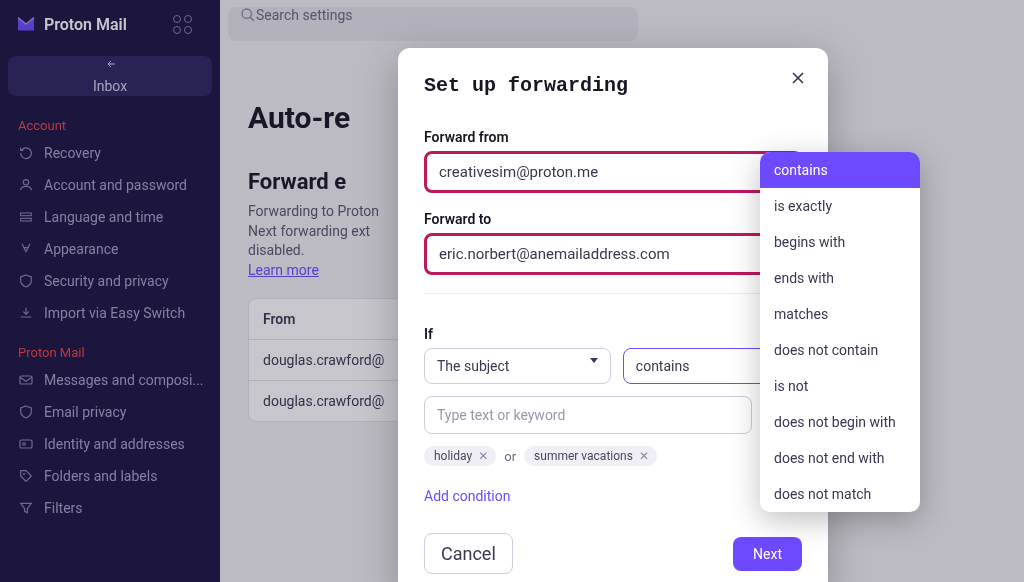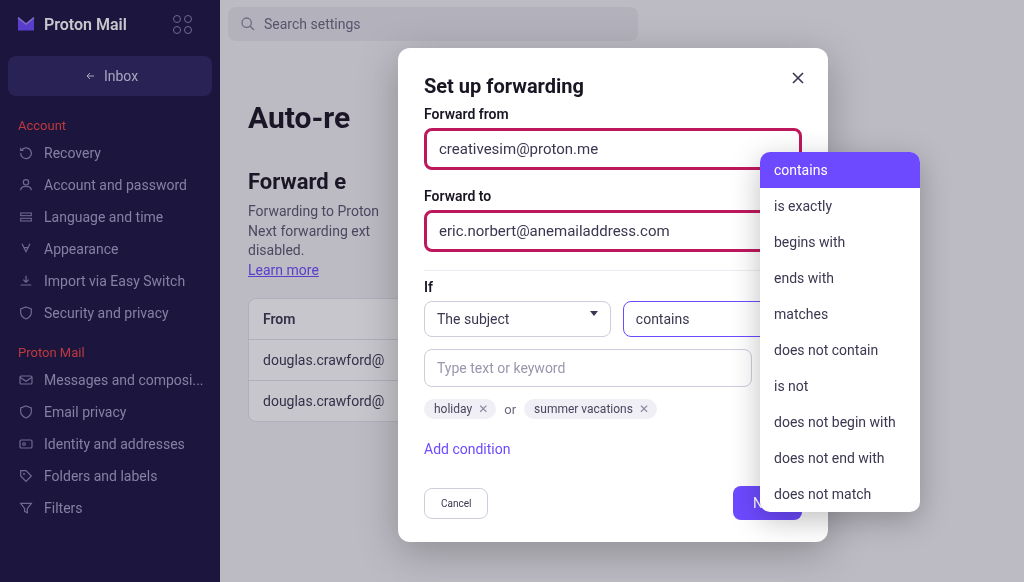--- a/index.html
+++ b/index.html
@@ -4,54 +4,54 @@
 <style>
 * { box-sizing: border-box; margin: 0; padding: 0; font-family: -apple-system, BlinkMacSystemFont, "Segoe UI", Roboto, sans-serif; }
 body { width: 1024px; height: 582px; overflow: hidden; background: #fff; position: relative; }
 .topbar { height: 48px; display: flex; align-items: center; background: #1b1340; }
 .logo-area { width: 220px; display: flex; align-items: center; padding: 0 16px; gap: 8px; }
 .logo-icon { width: 20px; height: 16px; }
 .logo-text { color: #fff; font-weight: 600; font-size: 16px; }
 .app-switch { margin-left: auto; margin-right: 12px; display: grid; grid-template-columns: repeat(2,8px); grid-template-rows: repeat(2,8px); gap: 3px; }
 .app-switch span { width:8px; height:8px; border:1.5px solid #8a83b5; border-radius:50%; }
 .search-wrap { flex:1; background:#f1f0f3; height:48px; display:flex; align-items:center; padding:0 8px; }
-.search-box { background:#e5e3ea; border-radius:8px; height:34px; width:410px; display:flex; align-items:center; padding:0 12px; color:#6b6880; font-size:14px; gap:8px; }
+.search-box { background:#e5e3ea; border-radius:8px; height:34px; width:410px; display:flex; padding:0 12px; color:#6b6880; font-size:14px; }
 .layout { display:flex; height:calc(100% - 48px); }
 .sidebar { width:220px; background:#1b1340; color:#a7a1c9; padding:8px 8px 0 8px; font-size:14px; overflow:hidden; }
-.inbox-btn { background:#2d2461; color:#d6d3ec; height:40px; border-radius:8px; display:flex; align-items:center; justify-content:center; gap:8px; margin-bottom:16px; }
+.inbox-btn { background:#2d2461; color:#d6d3ec; height:40px; border-radius:8px; display:flex; align-items:center; justify-content:center; gap:8px; margin-bottom:16px;flex-direction:column; }
 .side-section { color:#ef4444; font-size:13px; padding:6px 10px 4px; }
 .side-item { display:flex; align-items:center; gap:10px; padding:8px 10px; border-radius:6px; color:#a7a1c9; cursor:pointer; white-space:nowrap; overflow:hidden; text-overflow:ellipsis; }
 .side-item svg { flex-shrink:0; }
 .main { flex:1; background:#f1f0f3; padding:24px 28px; overflow:hidden; }
 .h1 { font-size:30px; font-weight:700; color:#1a1523; margin-top:28px; }
 .h2 { font-size:22px; font-weight:700; color:#1a1523; margin-top:34px; }
 .para { color:#5a5670; font-size:14px; margin-top:8px; line-height:1.4; max-width:520px;}
 .link { color:#6d4aff; font-size:14px; text-decoration:underline; }
 .primary-btn { background:#6d4aff; color:#fff; border:none; border-radius:8px; padding:10px 16px; font-size:14px; margin-top:18px; }
 .table { margin-top:18px; border:1px solid #e2e0e9; border-radius:8px; background:#fff; width:520px; }
 .table-row { padding:12px 14px; border-top:1px solid #e2e0e9; font-size:14px; color:#3a3750;}
 .table-row:first-child { border-top:none; font-weight:600;}
 .overlay { position:absolute; inset:0; background:rgba(30,26,50,0.25); }
 .modal { position:absolute; left:398px; top:48px; width:430px; background:#fff; border-radius:12px; box-shadow:0 10px 40px rgba(0,0,0,0.25); padding:26px 26px 22px; }
-.modal h3 { font-size:20px; font-weight:700; color:#1a1523; }
+.modal h3 { font-size:20px; font-weight:700; color:#1a1523;font-family:Liberation Mono, monospace; }
 .close-x { position:absolute; top:20px; right:20px; width:20px; height:20px; cursor:pointer; }
-.label { font-size:14px; font-weight:600; color:#1a1523; margin-top:8px; display:block;}
+.label { font-size:14px; font-weight:600; color:#1a1523; margin-top:32px; display:block;}
 .input { width:100%; border:3px solid #be185d; border-radius:8px; padding:9px 12px; font-size:15px; color:#3a3750; margin-top:6px; }
 .divider { height:1px; background:#ececf2; margin:18px 0 0; }
 .if-row { display:flex; gap:12px; margin-top:6px; }
 .select { flex:1; border:1px solid #cfccdb; border-radius:8px; padding:9px 12px; font-size:14px; color:#3a3750; display:flex; justify-content:space-between; background:#fff;}
 .select.active { border:1.5px solid #6d4aff; }
 .keyword-input { width:328px; border:1px solid #cfccdb; border-radius:8px; padding:10px 12px; font-size:14px; color:#9a96ad; margin-top:12px;}
 .chips { display:flex; align-items:center; gap:8px; margin-top:12px; font-size:13px;}
 .chip { background:#f0eff5; border-radius:12px; padding:3px 8px 3px 10px; display:flex; align-items:center; gap:6px; color:#4a465e; font-size:12px;}
 .chip-x { color:#8b87a0; cursor:pointer; font-size:12px;}
 .or-text { color:#6b6880; font-size:13px;}
 .add-cond { color:#6d4aff; font-size:14px; margin-top:22px; display:inline-block; cursor:pointer;text-align:center;}
 .modal-footer { display:flex; justify-content:space-between; margin-top:28px; align-items:center;}
-.btn-sec { border:1px solid #cfccdb; background:#fff; border-radius:8px; padding:9px 16px; font-size:10px; color:#3a3750;}
+.btn-sec { border:1px solid #cfccdb; background:#fff; border-radius:8px; padding:9px 16px; font-size:18px; color:#3a3750;}
 .btn-prim { background:#6d4aff; color:#fff; border:none; border-radius:8px; padding:9px 20px; font-size:14px;}
 .dropdown { position:absolute; left:760px; top:152px; width:160px; background:#fff; border-radius:10px; box-shadow:0 8px 30px rgba(0,0,0,0.25); overflow:hidden; padding:0;}
 .dd-item { padding:10px 14px; font-size:14px; color:#3a3750; cursor:pointer;}
 .dd-item.sel { background:#6d4aff; color:#fff;}
 .caret { width:0; height:0; border-left:4px solid transparent; border-right:4px solid transparent; border-top:5px solid #3a3750;}
 .caret.purple { border-top-color:#6d4aff;}
 </style>
 </head>
 <body>
 
@@ -110,29 +110,29 @@
         <span>Language and time</span>
       </div>
     <div class="side-item">
         <svg width="16" height="16" viewBox="0 0 24 24">
           <path d="M6 4l6 12 6-12M9 10h6" fill="none" stroke="#8a83b5" stroke-width="1.8"></path>
         </svg>
         <span>Appearance</span>
       </div>
     <div class="side-item">
         <svg width="16" height="16" viewBox="0 0 24 24">
+          <path d="M12 3l8 3v5c0 5-3 8-8 10-5-2-8-5-8-10V6z" fill="none" stroke="#8a83b5" stroke-width="1.8"></path>
+        </svg>
+        <span>Security and privacy</span>
+      </div>
+    <div class="side-item">
+        <svg width="16" height="16" viewBox="0 0 24 24">
           <path d="M12 4v10m0 0l-4-4m4 4l4-4M4 18h16" fill="none" stroke="#8a83b5" stroke-width="1.8"></path>
         </svg>
         <span>Import via Easy Switch</span>
-      </div>
-    <div class="side-item">
-        <svg width="16" height="16" viewBox="0 0 24 24">
-          <path d="M12 3l8 3v5c0 5-3 8-8 10-5-2-8-5-8-10V6z" fill="none" stroke="#8a83b5" stroke-width="1.8"></path>
-        </svg>
-        <span>Security and privacy</span>
       </div>
     <div class="side-section" style="margin-top:10px;">Proton Mail</div>
     <div class="side-item">
         <svg width="16" height="16" viewBox="0 0 24 24">
           <rect x="3" y="6" width="18" height="12" rx="2" fill="none" stroke="#8a83b5" stroke-width="1.8"></rect>
           <path d="M3 8l9 6 9-6" fill="none" stroke="#8a83b5" stroke-width="1.8"></path>
         </svg>
         <span>Messages and composi...</span>
       </div>
     <div class="side-item">

